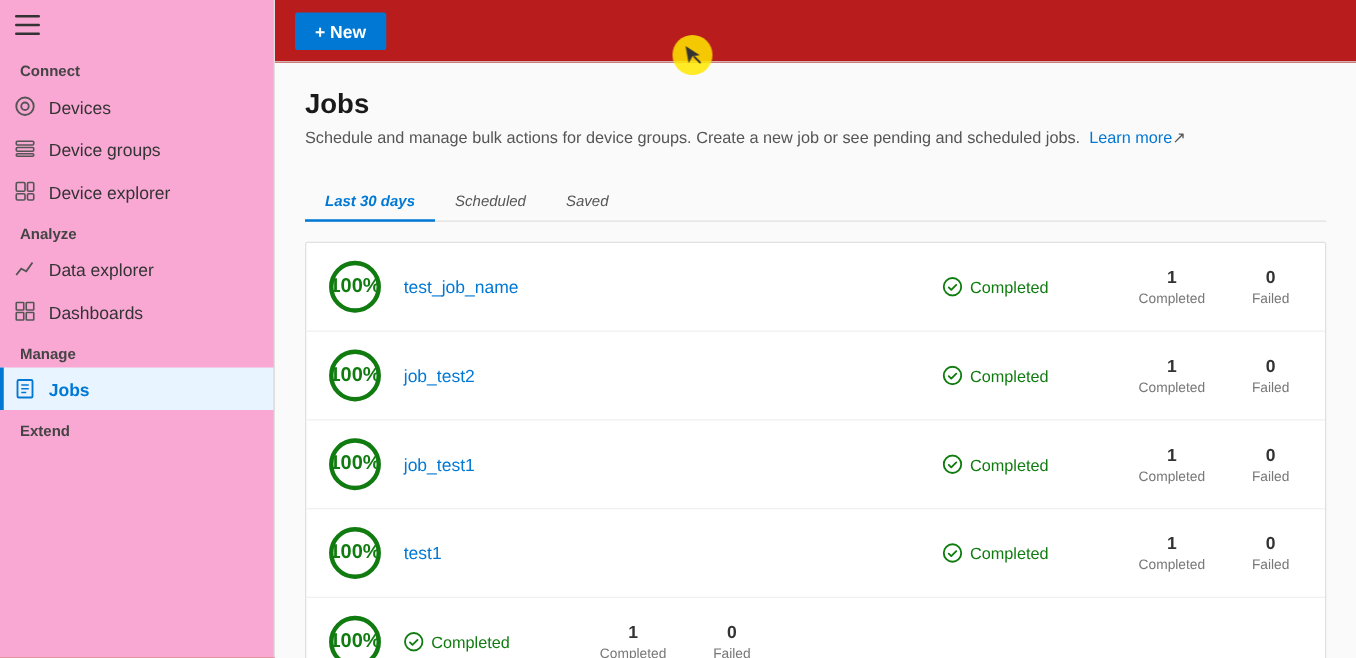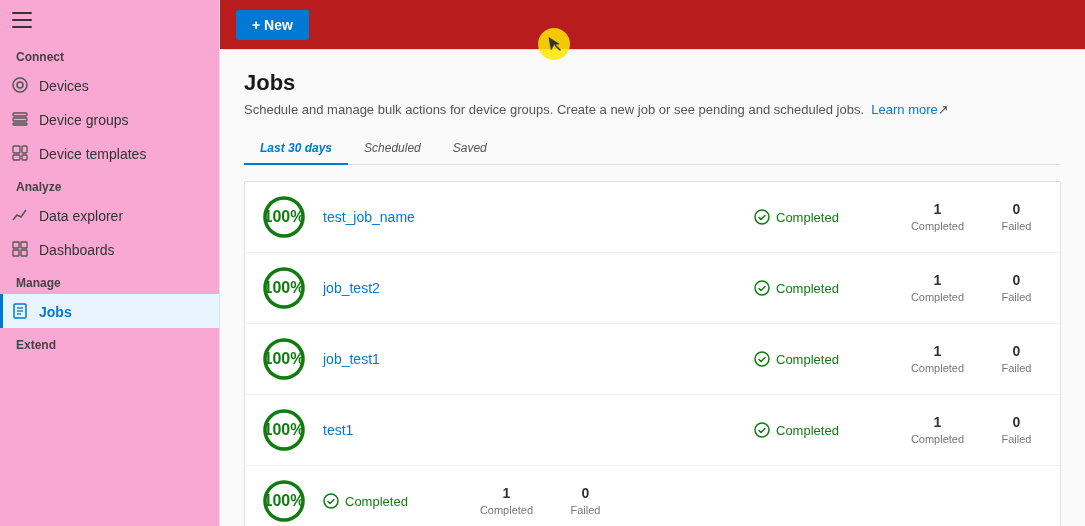--- a/index.html
+++ b/index.html
@@ -137,21 +137,21 @@
     }
     .page-title {
       font-size: 22px;
       font-weight: 600;
       color: #1a1a1a;
       margin-bottom: 6px;
     }
     .page-desc {
       font-size: 13px;
       color: #555;
-      margin-bottom: 16px;
+      margin-bottom: 28px;
     }
     .page-desc a {
       color: #0078d4;
       text-decoration: none;
     }
 
     
     .tabs {
       display: flex;
       gap: 0;
@@ -291,21 +291,21 @@
 
     <div class="nav-item">
       <span class="nav-icon">
         <svg width="18" height="18" viewBox="0 0 18 18" fill="none">
           <rect x="2" y="2" width="7" height="7" rx="1" stroke="#555" stroke-width="1.3" fill="none"></rect>
           <rect x="2" y="11" width="7" height="5" rx="1" stroke="#555" stroke-width="1.3" fill="none"></rect>
           <rect x="11" y="2" width="5" height="7" rx="1" stroke="#555" stroke-width="1.3" fill="none"></rect>
           <rect x="11" y="11" width="5" height="5" rx="1" stroke="#555" stroke-width="1.3" fill="none"></rect>
         </svg>
       </span>
-      <span class="nav-label">Device templates</span>
+      <span class="nav-label">Device explorer</span>
     </div>
 
     <div class="section-label">Analyze</div>
 
     <div class="nav-item">
       <span class="nav-icon">
         <svg width="18" height="18" viewBox="0 0 18 18" fill="none">
           <polyline points="2,14 6,9 10,11 15,4" stroke="#555" stroke-width="1.5" fill="none"></polyline>
         </svg>
       </span>

